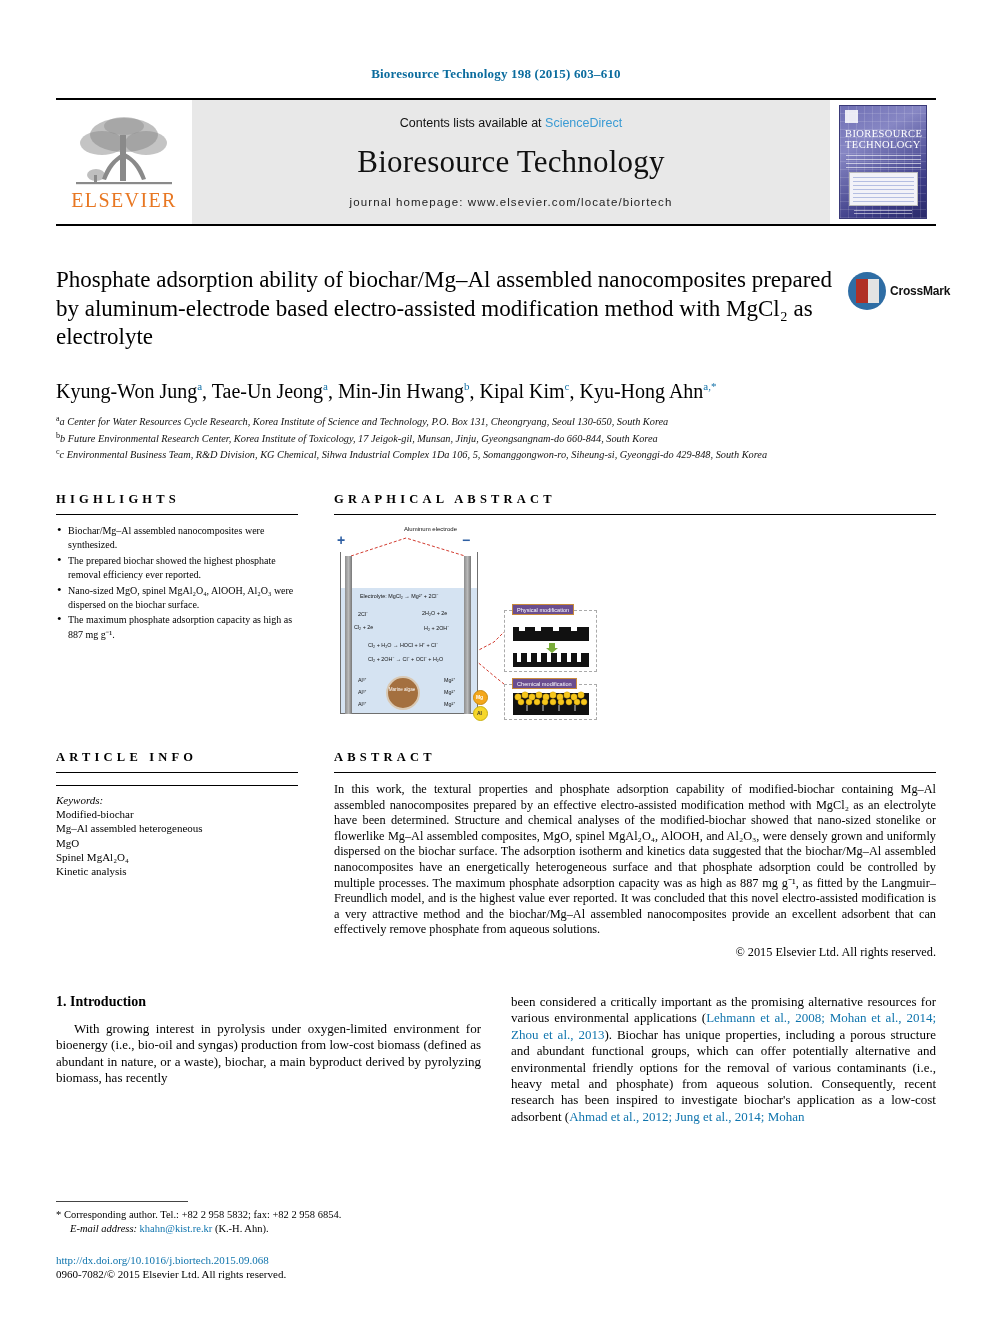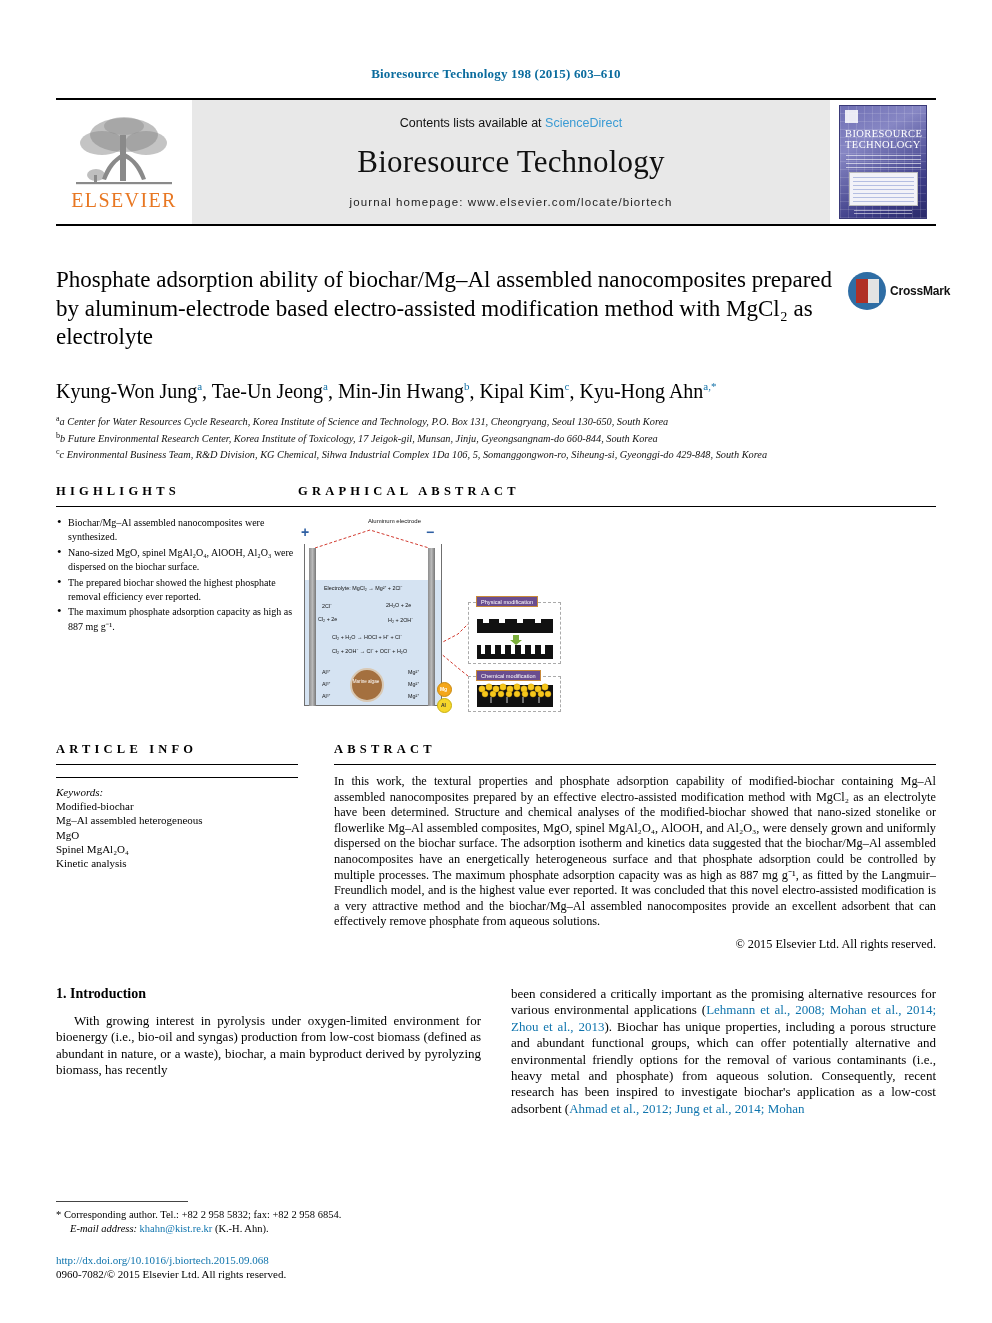--- a/index.html
+++ b/index.html
@@ -215,22 +215,23 @@
     font-family: "Liberation Serif", serif;
     font-style: italic;
     font-size: 10.3px;
     line-height: 13.2px;
     color: #111;
   }
   .affils sup { font-style: normal; font-size: 8px; vertical-align: super; }
 
   
   .band {
-    margin-top: 22px;
-    display: flex;
+    margin-top: 30px;
+    display: flex;
+    gap: 36px;
   }
   .col-left { width: 242px; flex: 0 0 242px; }
   .col-right { flex: 1 1 auto; }
 
   .sec-head {
     font-family: "Liberation Serif", serif;
     font-size: 12.5px;
     font-weight: bold;
     letter-spacing: 4.2px;
     color: #000;
@@ -487,22 +488,22 @@
     <div><sup>c</sup><span>c Environmental Business Team, R&amp;D Division, KG Chemical, Sihwa Industrial Complex 1Da 106, 5, Somanggongwon-ro, Siheung-si, Gyeonggi-do 429-848, South Korea</span></div>
   </div>
 
   <div class="band">
 
     <div class="col-left">
       <div class="sec-head">HIGHLIGHTS</div>
       <div class="rule"></div>
       <ul class="hl-list">
         <li>Biochar/Mg–Al assembled nanocomposites were synthesized.</li>
+        <li>The prepared biochar showed the highest phosphate removal efficiency ever reported.</li>
         <li>Nano-sized MgO, spinel MgAl₂O₄, AlOOH, Al₂O₃ were dispersed on the biochar surface.</li>
-        <li>The prepared biochar showed the highest phosphate removal efficiency ever reported.</li>
         <li>The maximum phosphate adsorption capacity as high as 887 mg g⁻¹.</li>
       </ul>
     </div>
 
     <div class="col-right">
       <div class="sec-head">GRAPHICAL ABSTRACT</div>
       <div class="rule"></div>
 
       <div class="ga-box">
         <div class="ga">

